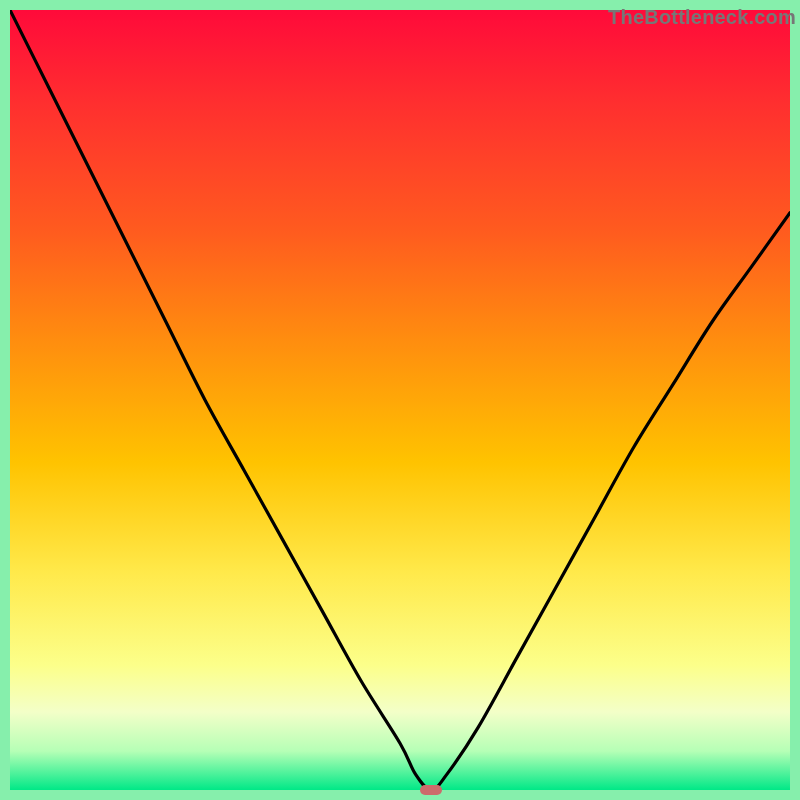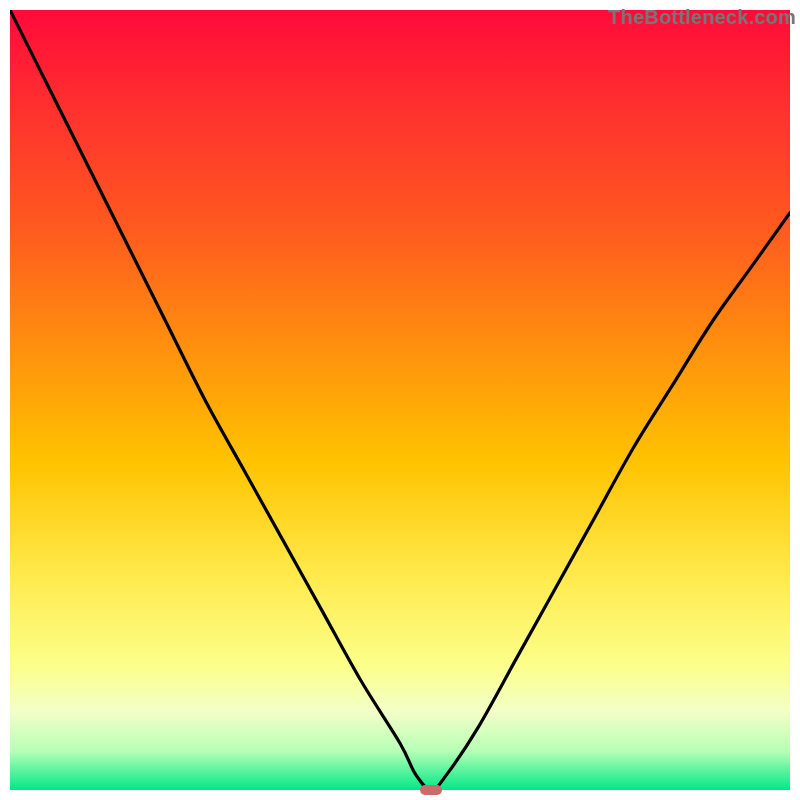--- a/index.html
+++ b/index.html
@@ -8,21 +8,21 @@
     width: 800px;
     height: 800px;
     overflow: hidden;
     background: #000;
     font-family: Arial, Helvetica, sans-serif;
   }
   .stage {
     position: relative;
     width: 800px;
     height: 800px;
-    background: #ffffff;
+    background: #86efac;
   }
   .plot {
     position: absolute;
     left: 10px;
     top: 10px;
     width: 780px;
     height: 780px;
   }
   .gradient {
     position: absolute;

